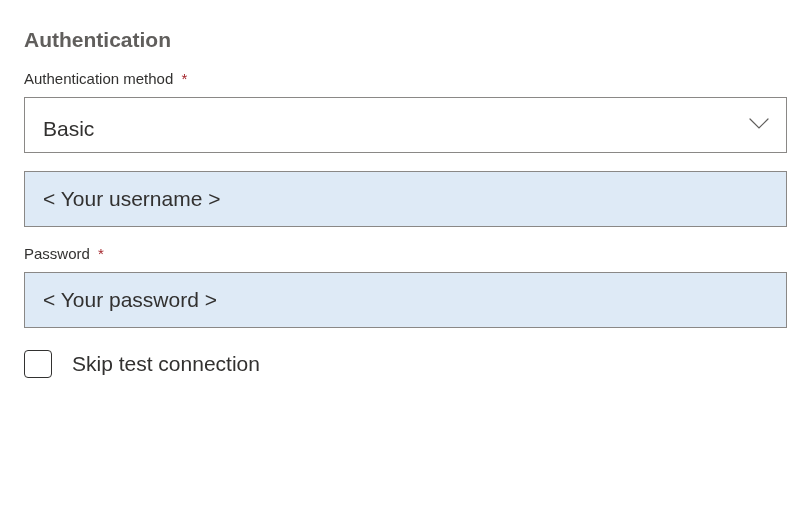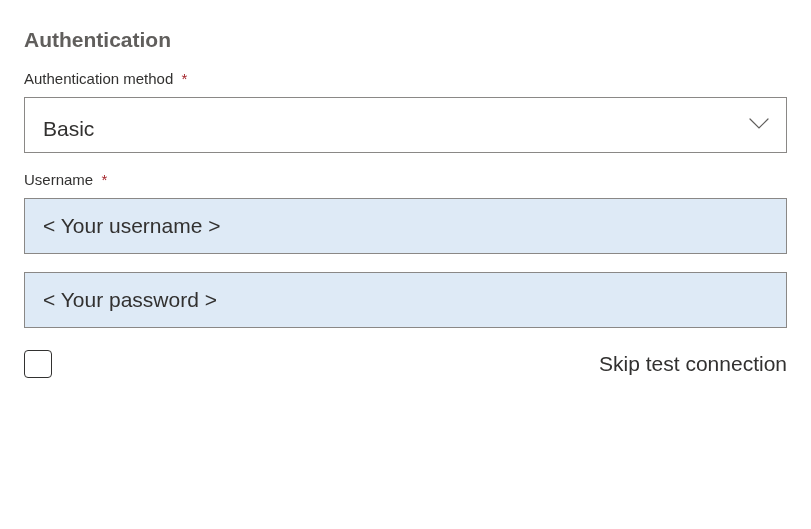--- a/index.html
+++ b/index.html
@@ -70,21 +70,20 @@
       padding: 4px 18px;
     }
     .text-input::placeholder {
       color: #323130;
       opacity: 1;
     }
     .checkbox-row {
       display: flex;
       align-items: center;
       margin-top: 22px;
-      justify-content: space-between;
     }
     .checkbox {
       width: 28px;
       height: 28px;
       border: 1.5px solid #323130;
       border-radius: 4px;
       background: #ffffff;
       cursor: pointer;
       flex-shrink: 0;
     }
@@ -113,28 +112,28 @@
       </button>
       <span class="chevron">
         <svg width="20" height="12" viewBox="0 0 20 12">
           <path d="M1 1 L10 10 L19 1" stroke="#605e5c" stroke-width="1.2" fill="none" stroke-linecap="round"></path>
         </svg>
       </span>
     </div>
   </div>
 
   <div class="field">
-    <label class="field-label">
-      <span>Username</span>
-      <span class="required-asterisk">*</span>
-    </label>
     <input type="text" class="text-input" value="&lt; Your username &gt;" style="">
   </div>
 
   <div class="field">
+    <label class="field-label">
+      <span>Password</span>
+      <span class="required-asterisk">*</span>
+    </label>
     <input type="text" class="text-input" value="&lt; Your password &gt;" style="">
   </div>
 
   <div class="checkbox-row">
     <button class="checkbox" role="checkbox" aria-checked="false"></button>
     <label class="checkbox-label">Skip test connection</label>
   </div>
 </div>
 
 </body></html>

